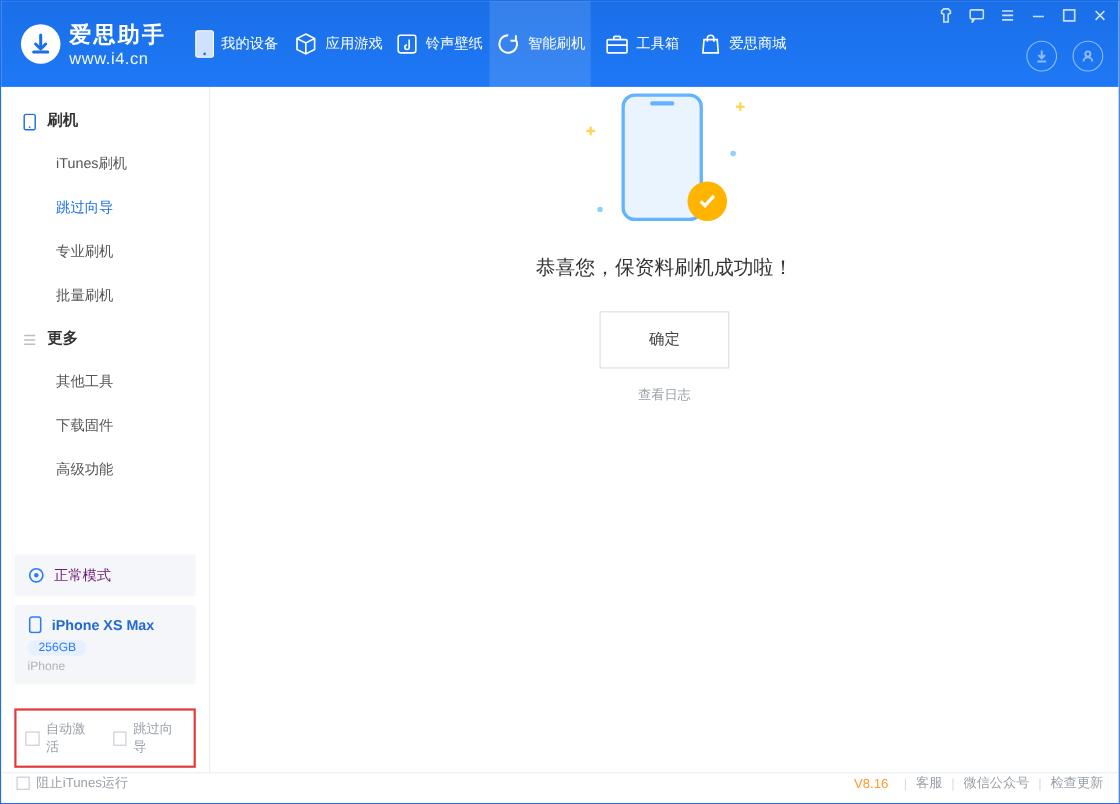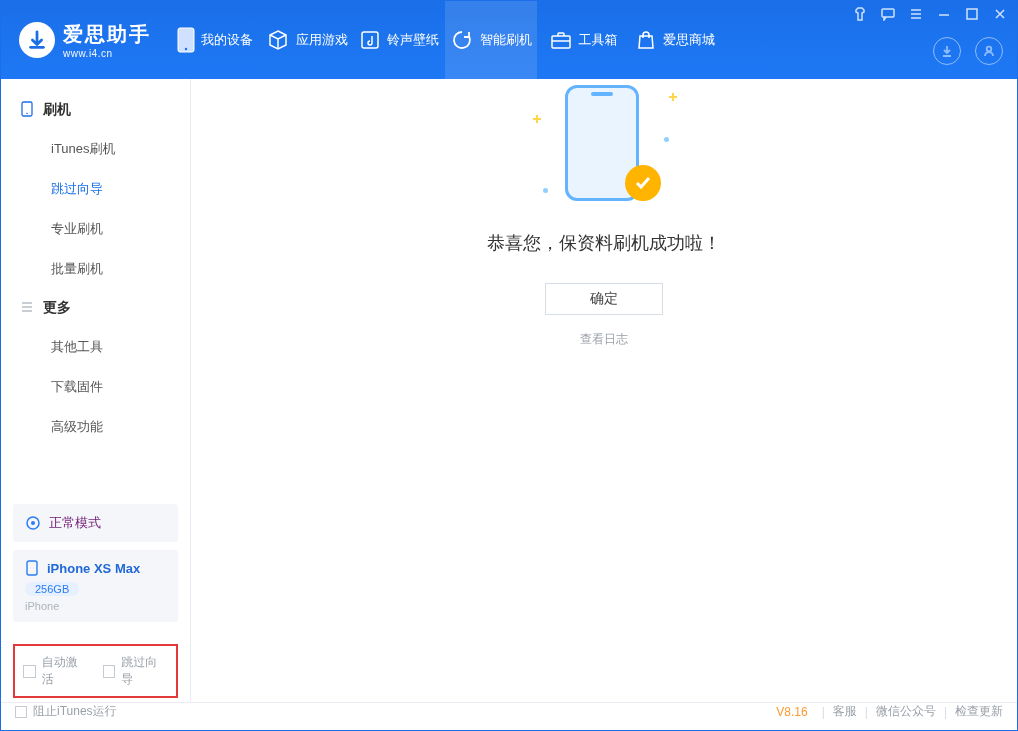--- a/index.html
+++ b/index.html
@@ -4,40 +4,40 @@
 <style>
 * { margin: 0; padding: 0; box-sizing: border-box; font-family: "Microsoft YaHei", "PingFang SC", sans-serif; }
 body { background: #fff; width: 1018px; height: 731px; overflow: hidden; border: 1px solid #1a6fe8; }
 
 
 .header { height: 78px; background: linear-gradient(to bottom, #1a6fe8, #1e78f5); display: flex; align-items: stretch; color: #fff; position: relative; }
 .logo-block { display: flex; align-items: center; padding: 0 18px 0 18px; }
 .logo-icon { width: 36px; height: 36px; background: #fff; border-radius: 50%; position: relative; display: flex; align-items: center; justify-content: center; margin-right: 8px; }
 .logo-icon svg { width: 22px; height: 22px; }
 .logo-text .title { font-size: 20px; font-weight: 600; letter-spacing: 2px; }
-.logo-text .url { font-size: 10px; letter-spacing: 0.5px; opacity: 0.95; }
+.logo-text .url { font-size: 15px; letter-spacing: 0.5px; opacity: 0.95; }
 
 .nav { display: flex; }
 .nav-item { width: 92px; display: flex; flex-direction: row; align-items: center; justify-content: center; gap: 6px; cursor: pointer; font-size: 13px; }
 .nav-item.active { background: rgba(255,255,255,0.12); }
 .nav-ico { height: 26px; display: flex; align-items: center; justify-content: center; }
 
 .win-controls { position: absolute; right: 8px; top: 4px; display: flex; gap: 10px; }
 .win-controls .wc { width: 18px; height: 18px; display: flex; align-items: center; justify-content: center; cursor: pointer; }
 .win-controls svg { width: 14px; height: 14px; stroke: #cfe1ff; fill: none; stroke-width: 1.5; }
 
 .header-right-icons { position: absolute; right: 14px; bottom: 14px; display: flex; gap: 14px; }
 .header-right-icons .circ { width: 28px; height: 28px; border: 1.5px solid #8fbcff; border-radius: 50%; display: flex; align-items: center; justify-content: center; cursor: pointer; }
 .header-right-icons svg { width: 14px; height: 14px; stroke: #8fbcff; fill: none; stroke-width: 1.8; }
 
 
 .body { display: flex; height: 623px; }
 .sidebar { width: 190px; border-right: 1px solid #e9edf2; display: flex; flex-direction: column; }
 .side-scroll { flex: 1; padding-top: 12px; }
-.cat { display: flex; align-items: flex-start; gap: 8px; padding: 10px 18px; font-size: 14px; color: #333; font-weight: 600; }
+.cat { display: flex; align-items: flex-end; gap: 8px; padding: 10px 18px; font-size: 14px; color: #333; font-weight: 600; }
 .cat svg { width: 16px; height: 16px; }
 .sub { padding: 11px 18px 11px 50px; font-size: 13px; color: #555; cursor: pointer; }
 .sub.active { color: #1a6fe8; }
 
 .device-cards { padding: 0 12px 12px 12px; }
 .card { background: #f4f6f9; border-radius: 3px; padding: 10px 12px; margin-top: 8px; font-size: 13px; }
 .card .row1 { display: flex; align-items: center; gap: 8px; color: #2268d6; font-weight: 600; }
 .card.mode .row1 { color: #701a75; font-weight: 500; }
 .badge { display: inline-block; background: #e6f0ff; color: #2a7cf7; border-radius: 10px; padding: 1px 10px; font-size: 11px; margin-top: 6px; }
 .subtle { color: #aeb4bc; font-size: 11px; margin-top: 4px; }
@@ -57,21 +57,21 @@
 .spark::before, .spark::after { content: ""; position: absolute; background: #ffd54a; }
 .spark::before { left: 3px; top: 0; width: 2px; height: 8px; }
 .spark::after { left: 0; top: 3px; width: 8px; height: 2px; }
 .spark.s1 { left: 4px; top: 36px; }
 .spark.s2 { right: 2px; top: 14px; }
 .dot { position: absolute; width: 5px; height: 5px; background: #8fd0ff; border-radius: 50%; }
 .dot.d1 { left: 14px; bottom: 16px; }
 .dot.d2 { right: 10px; top: 58px; }
 
 .msg { font-size: 18px; color: #333; font-weight: 500; margin-bottom: 28px; }
-.btn-ok { border: 1px solid #d7dde5; background: #fff; padding: 6px 44px; font-size: 14px; color: #444; cursor: pointer; margin-bottom: 16px; }
+.btn-ok { border: 1px solid #d7dde5; background: #fff; padding: 16px 44px; font-size: 14px; color: #444; cursor: pointer; margin-bottom: 16px; }
 .link-log { font-size: 12px; color: #9aa0a8; cursor: pointer; text-decoration: none; }
 
 
 .footer { height: 18px; border-top: 1px solid #e9edf2; display: flex; align-items: center; padding: 0 14px; font-size: 12px; color: #9aa0a8; }
 .footer .left { display: flex; align-items: center; gap: 6px; }
 .footer .left .box { width: 12px; height: 12px; border: 1px solid #c5cad2; }
 .footer .right { margin-left: auto; display: flex; align-items: center; gap: 8px; }
 .footer .ver { color: #ff9a2e; margin-right: 6px; }
 .footer .sep { color: #d7dde5; }
 .footer .flink { cursor: pointer; }

